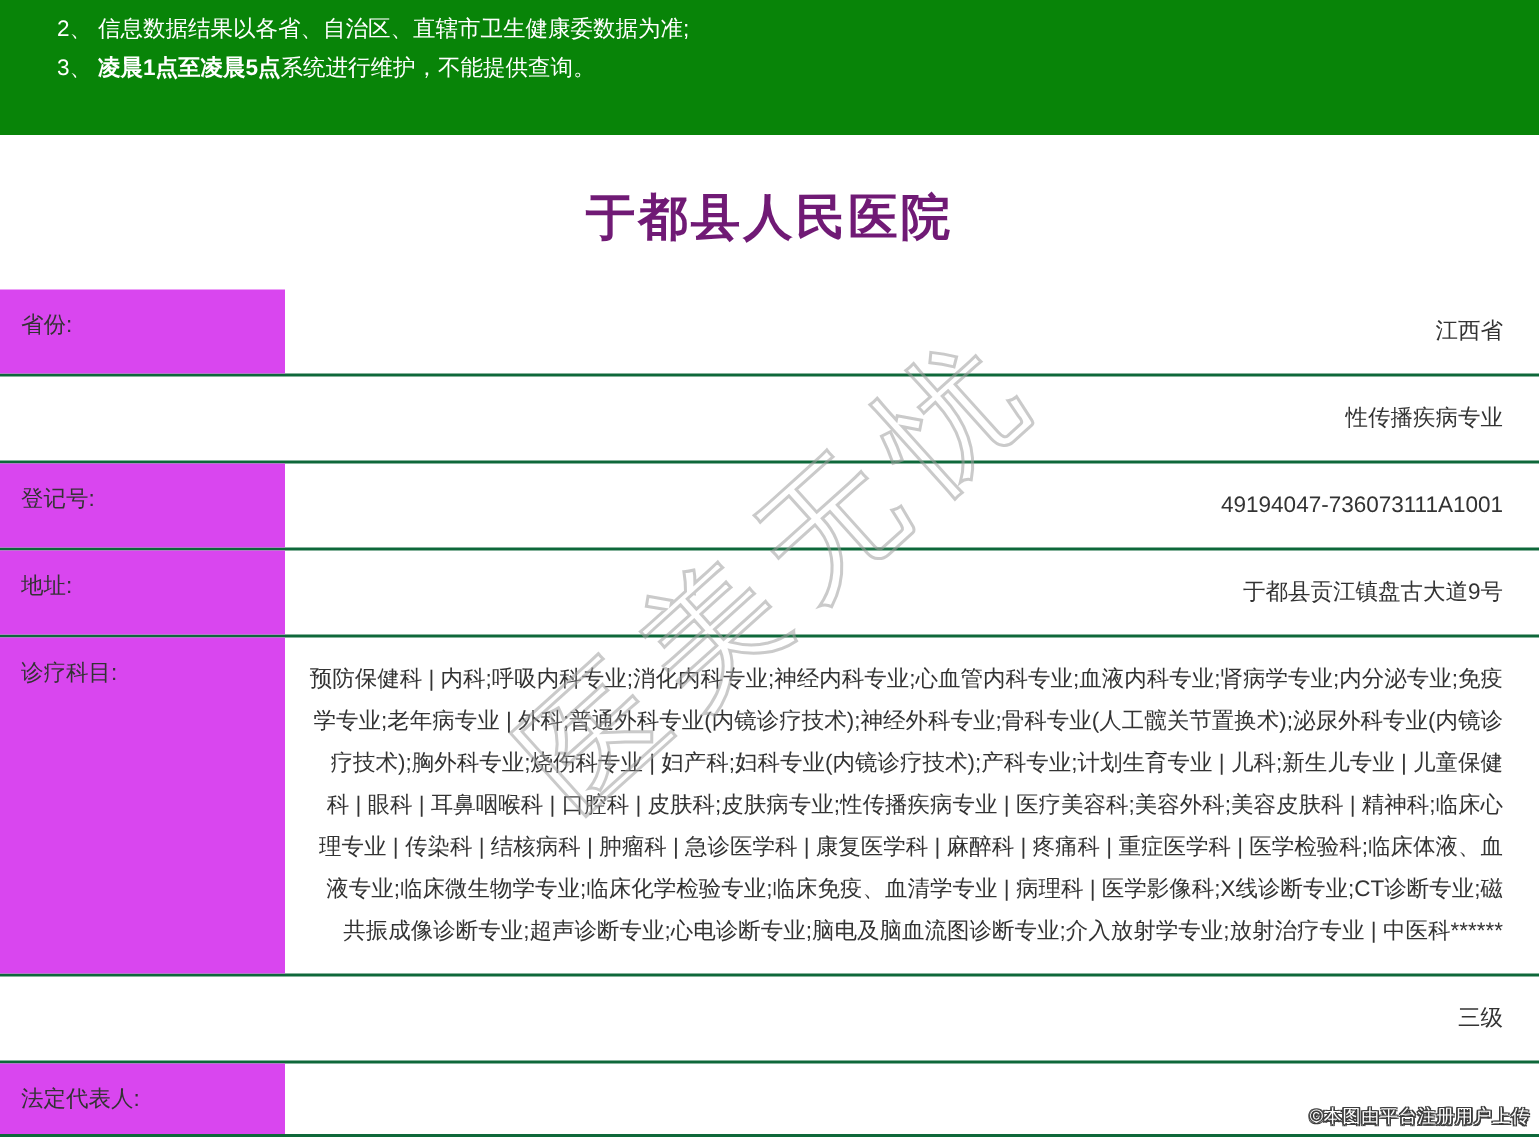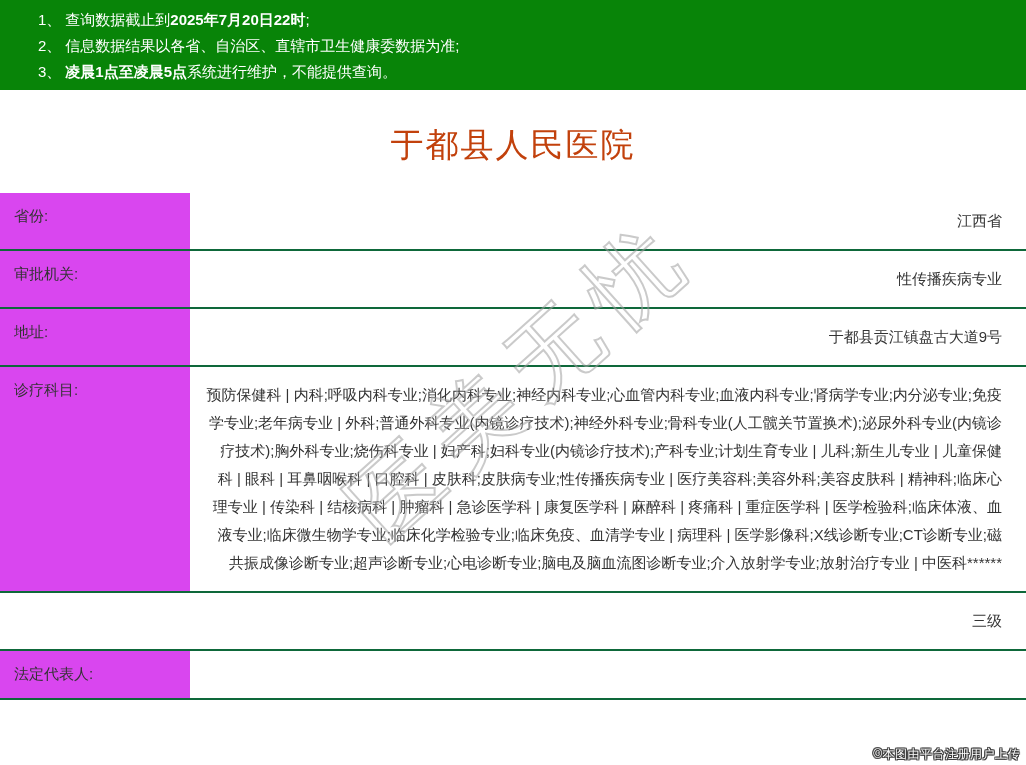--- a/index.html
+++ b/index.html
@@ -13,21 +13,21 @@
     background:#088408;color:#ffffff;
     height:90px;box-sizing:border-box;
     padding:7px 10px 0 38px;
   }
   .notice-line{font-size:15px;line-height:26px;white-space:nowrap;}
   .notice-line .num{margin-right:4px;}
   .notice-line b{font-weight:bold;}
   
   .page-title{
     margin:33px 0 0 0;text-align:center;
-    font-size:33px;font-weight:400;color:#c2410c;letter-spacing:2px;
+    font-size:33px;font-weight:700;color:#701a75;letter-spacing:2px;
   }
   
   .info-table{margin-top:25px;border-bottom:2px solid #0e683a;}
   .row{display:flex;align-items:stretch;}
   .row + .row{border-top:2px solid #0e683a;}
   .cell-label{
     flex:0 0 176px;background:#d946ef;
     padding:14px 0 14px 14px;font-size:15px;color:#333;
   }
   .cell-value{
@@ -40,51 +40,51 @@
   .watermark{
     position:absolute;left:290px;top:320px;width:460px;height:120px;
     text-align:center;pointer-events:none;z-index:6;
     transform:rotate(-42deg);
     font-size:90px;letter-spacing:16px;white-space:nowrap;
     color:rgba(255,255,255,0.08);
     -webkit-text-stroke:2px rgba(158,158,158,0.55);
   }
   
   .attribution{
-    position:absolute;right:6px;bottom:2px;z-index:7;
+    position:absolute;right:6px;bottom:12px;z-index:7;
     font-size:12px;color:#ffffff;letter-spacing:0.5px;
     text-shadow:-1px 0 #3c3c3c,0 1px #3c3c3c,1px 0 #3c3c3c,0 -1px #3c3c3c,
                 -1px -1px #3c3c3c,1px 1px #3c3c3c,-1px 1px #3c3c3c,1px -1px #3c3c3c;
   }
 </style>
 </head>
 <body>
 
 <div class="notice">
-  <div class="notice-line">
-    <span class="num">1、</span><span>查询数据截止到</span><b>2025年7月20日22时</b><span>;</span>
-  </div>
   <div class="notice-line">
     <span class="num">2、</span><span>信息数据结果以各省、自治区、直辖市卫生健康委数据为准;</span><b></b><span></span>
   </div>
   <div class="notice-line">
     <span class="num">3、</span><span></span><b>凌晨1点至凌晨5点</b><span>系统进行维护，不能提供查询。</span>
   </div>
 </div>
 
 <h1 class="page-title">于都县人民医院</h1>
 
 <div class="info-table">
   <div class="row">
     <div class="cell-label">省份:</div>
     <div class="cell-value">江西省</div>
   </div>
   <div class="row">
-    <div class="cell-label">审批机关:</div>
     <div class="cell-value">性传播疾病专业</div>
+  </div>
+  <div class="row">
+    <div class="cell-label">登记号:</div>
+    <div class="cell-value">49194047-736073111A1001</div>
   </div>
   <div class="row">
     <div class="cell-label">地址:</div>
     <div class="cell-value">于都县贡江镇盘古大道9号</div>
   </div>
   <div class="row">
     <div class="cell-label">诊疗科目:</div>
     <div class="cell-value">预防保健科 | 内科;呼吸内科专业;消化内科专业;神经内科专业;心血管内科专业;血液内科专业;肾病学专业;内分泌专业;免疫学专业;老年病专业 | 外科;普通外科专业(内镜诊疗技术);神经外科专业;骨科专业(人工髋关节置换术);泌尿外科专业(内镜诊疗技术);胸外科专业;烧伤科专业 | 妇产科;妇科专业(内镜诊疗技术);产科专业;计划生育专业 | 儿科;新生儿专业 | 儿童保健科 | 眼科 | 耳鼻咽喉科 | 口腔科 | 皮肤科;皮肤病专业;性传播疾病专业 | 医疗美容科;美容外科;美容皮肤科 | 精神科;临床心理专业 | 传染科 | 结核病科 | 肿瘤科 | 急诊医学科 | 康复医学科 | 麻醉科 | 疼痛科 | 重症医学科 | 医学检验科;临床体液、血液专业;临床微生物学专业;临床化学检验专业;临床免疫、血清学专业 | 病理科 | 医学影像科;X线诊断专业;CT诊断专业;磁共振成像诊断专业;超声诊断专业;心电诊断专业;脑电及脑血流图诊断专业;介入放射学专业;放射治疗专业 | 中医科******</div>
   </div>
   <div class="row">

